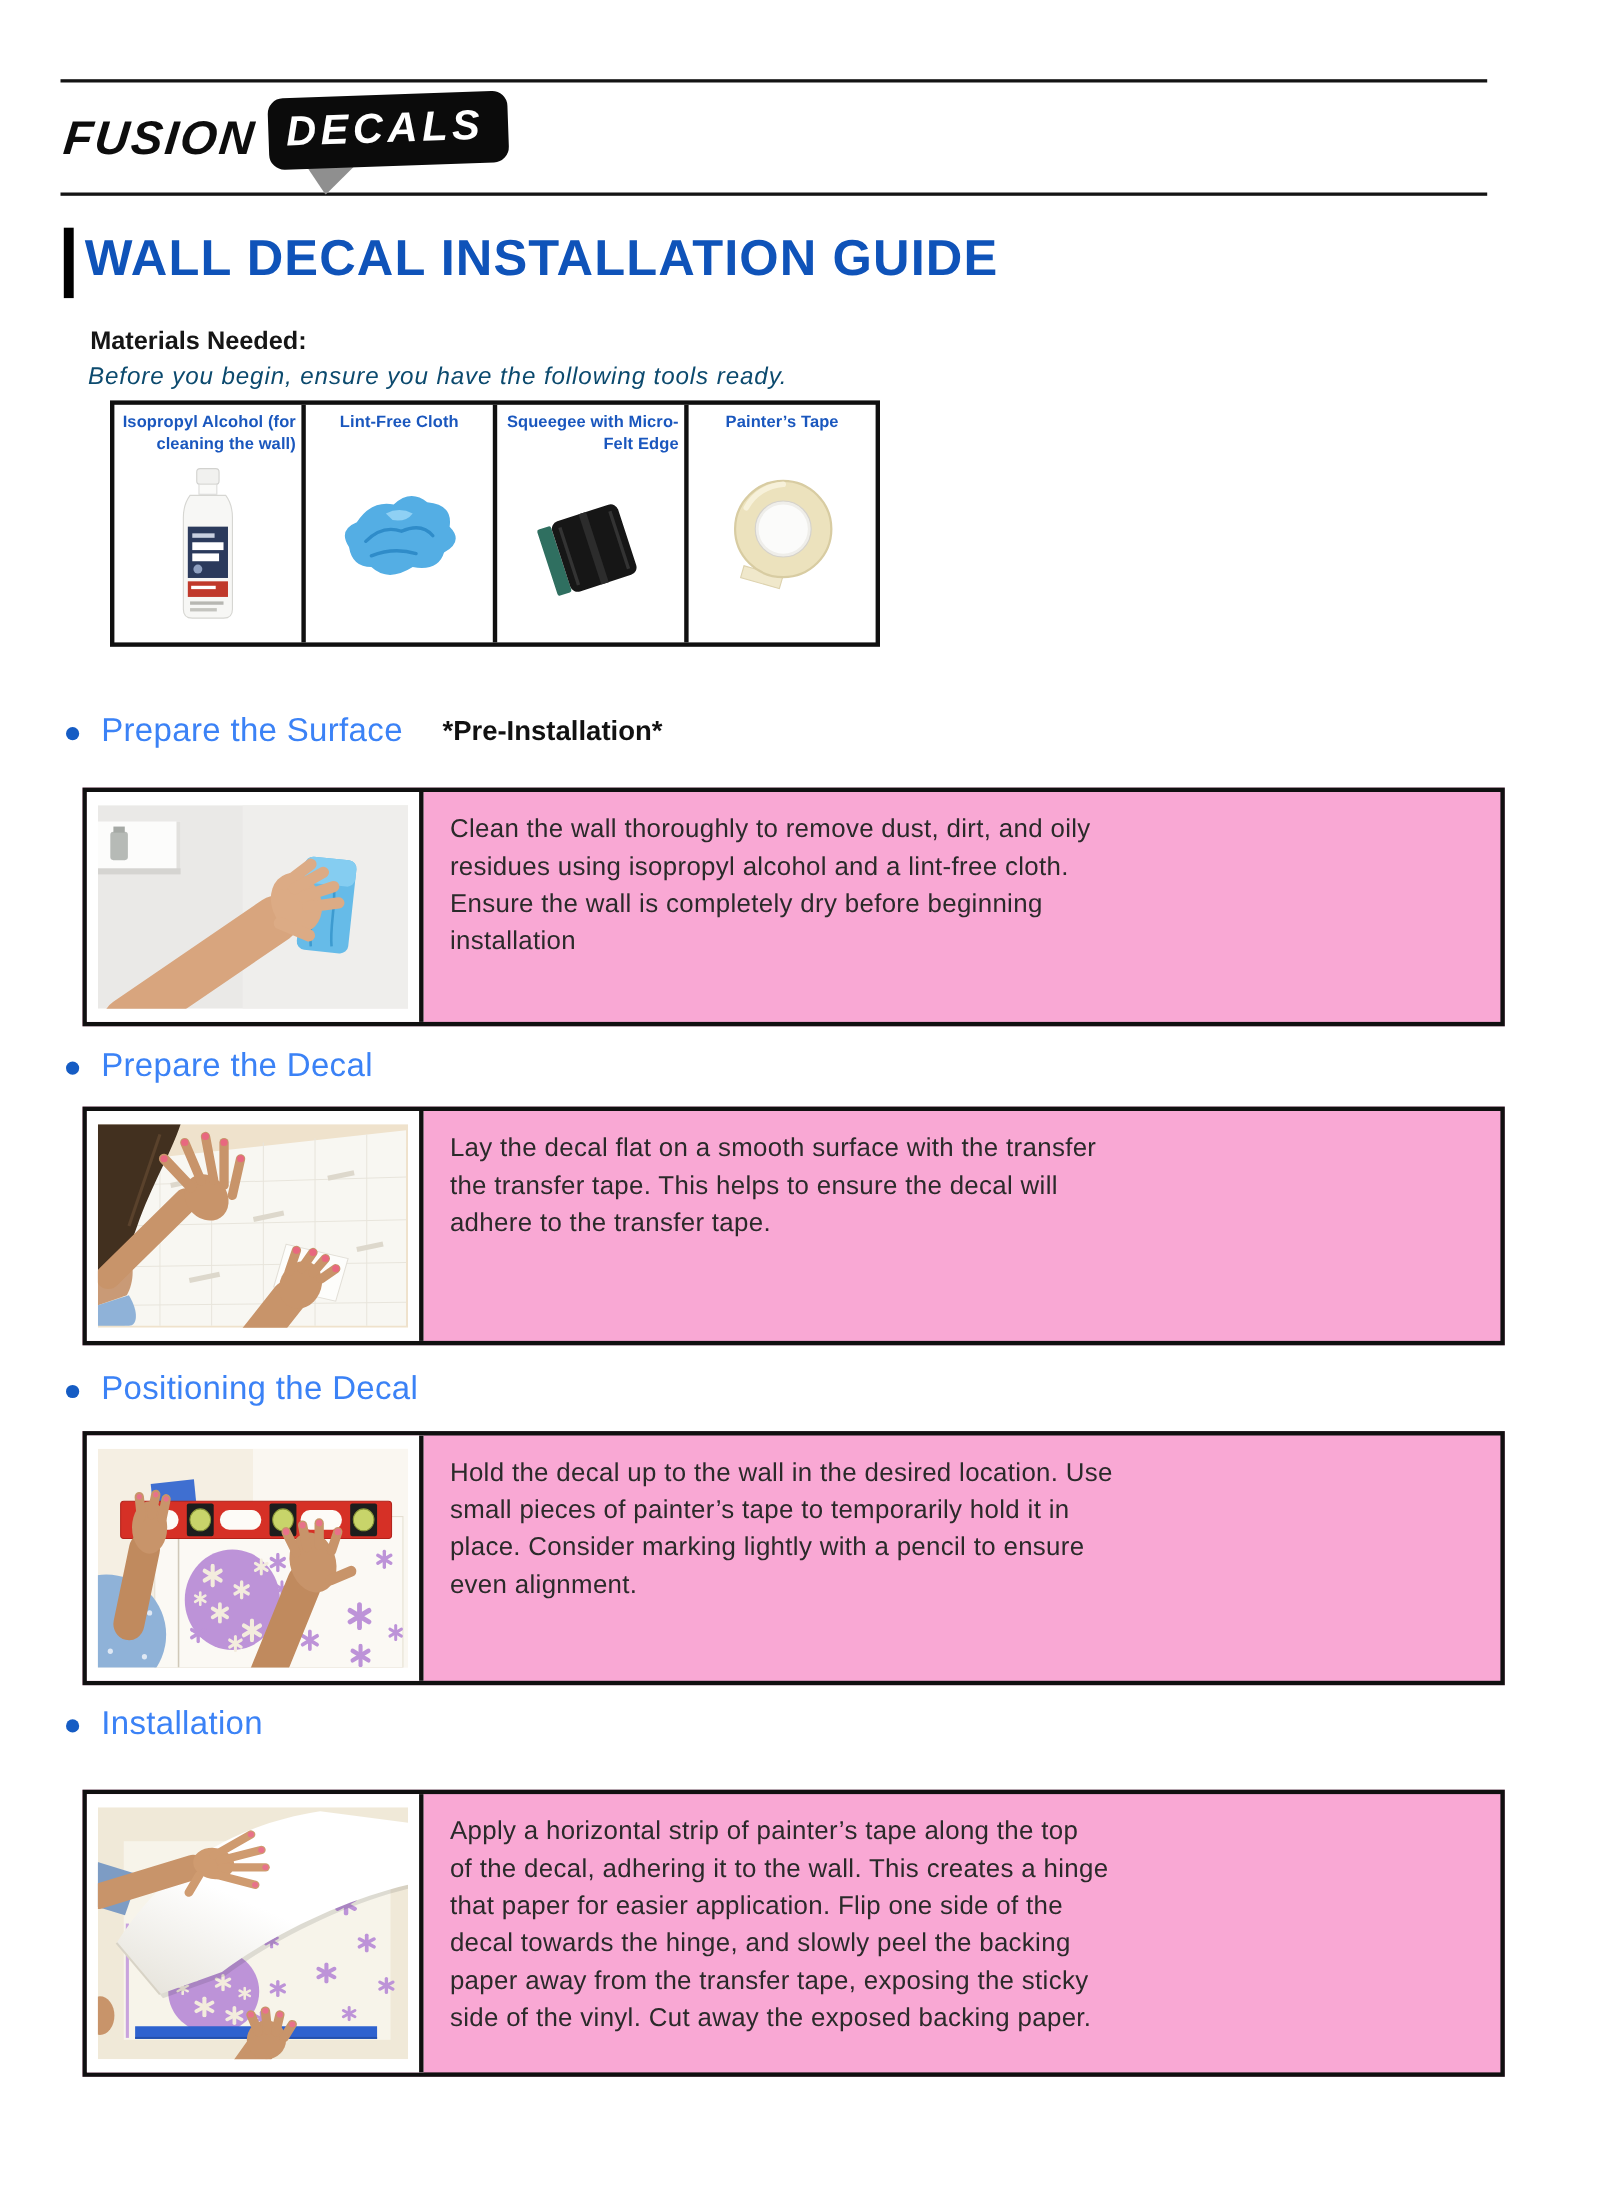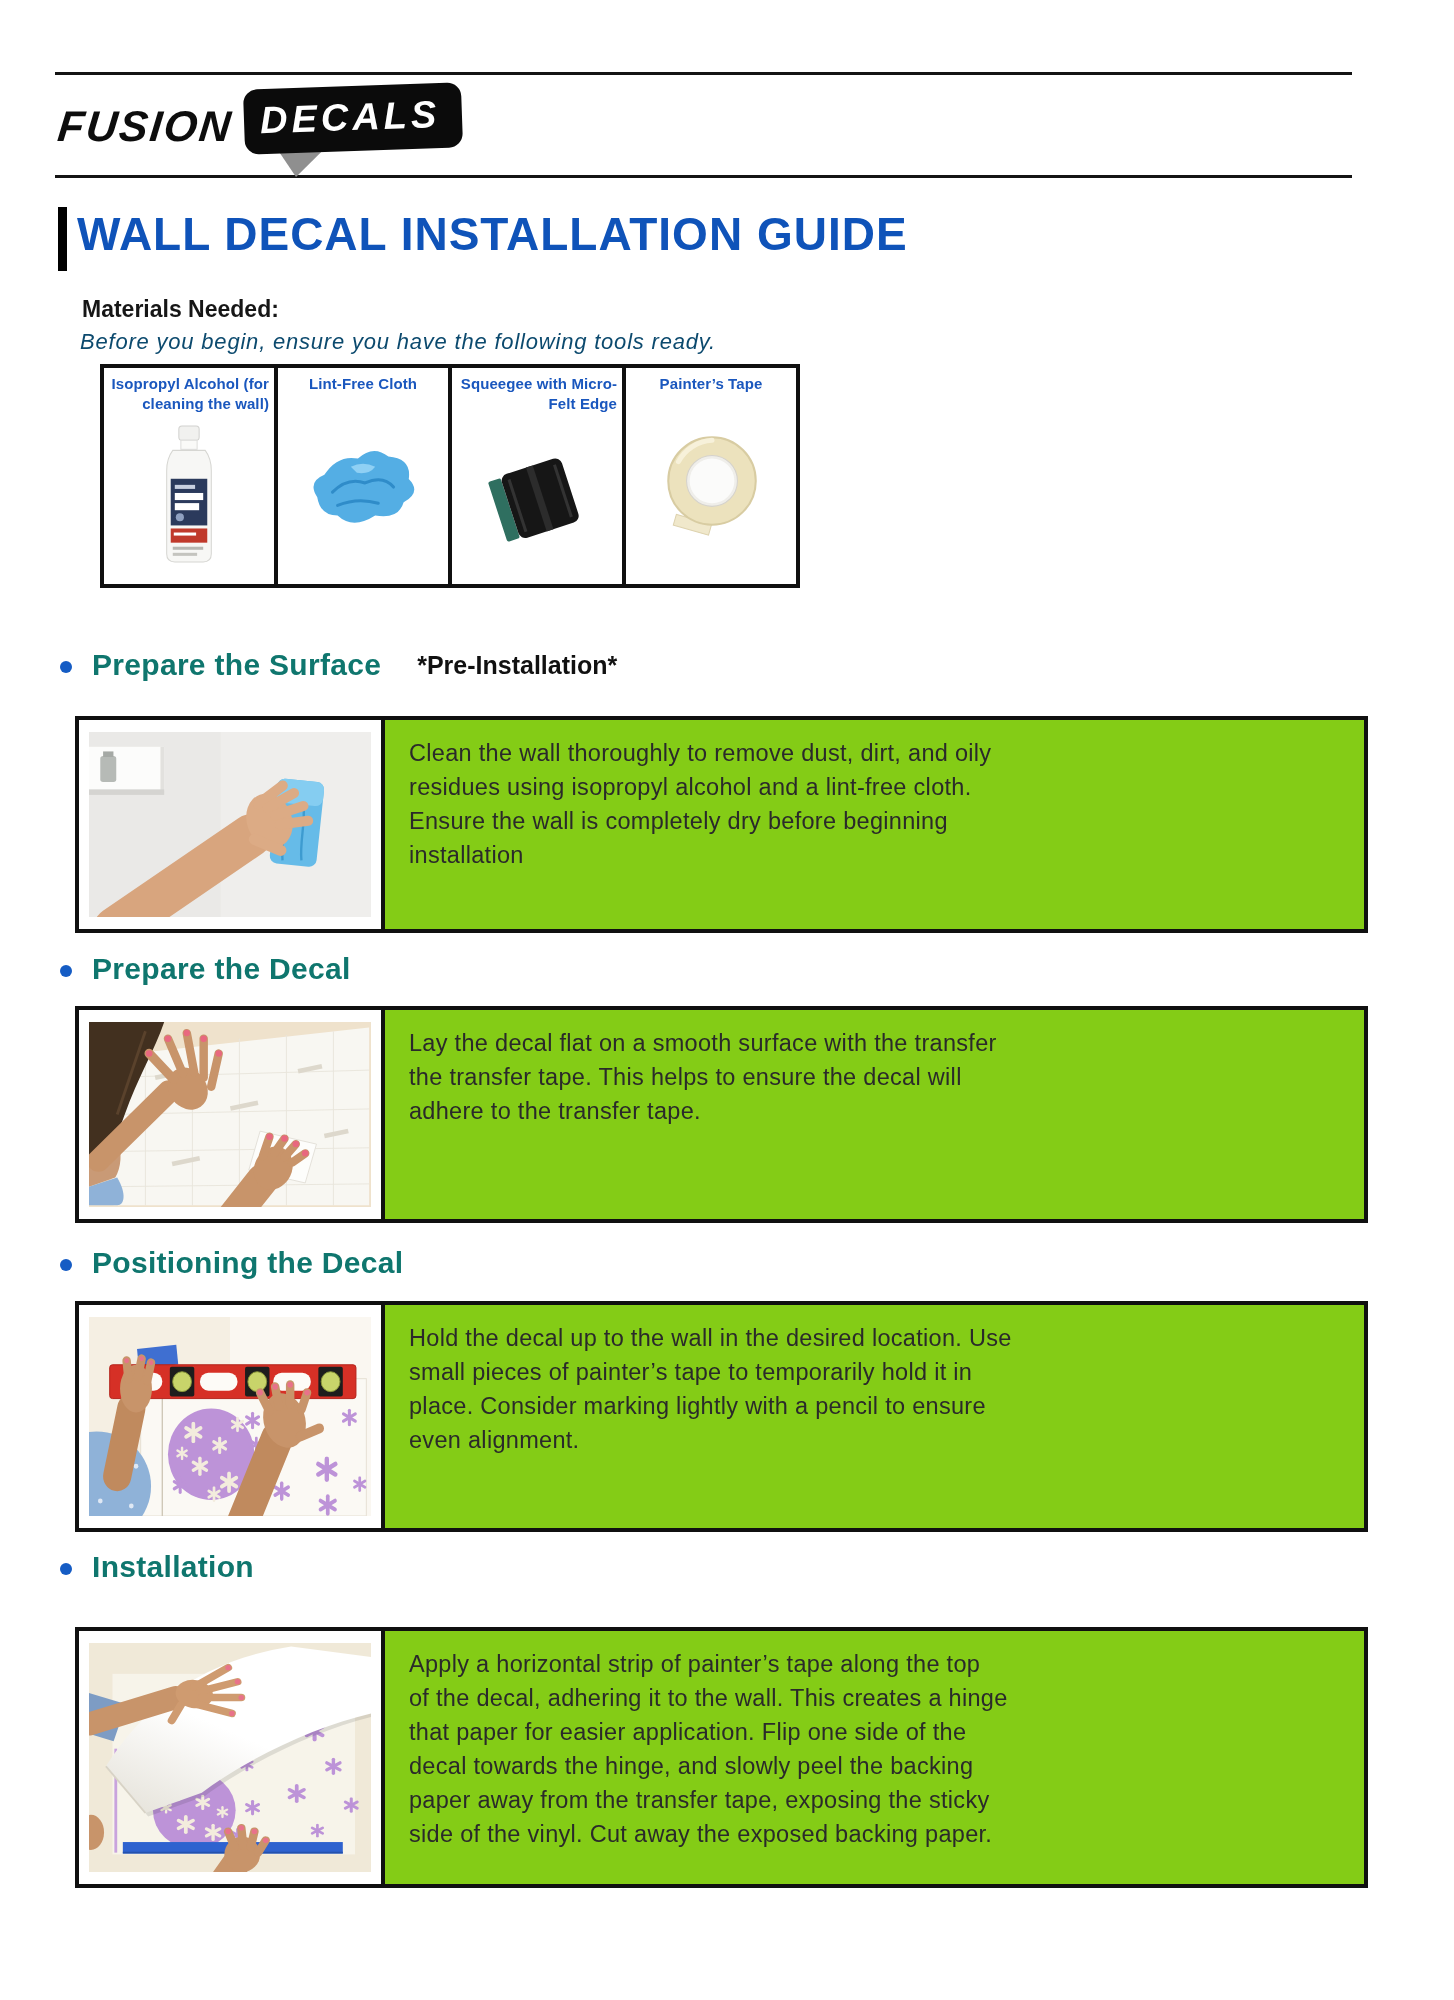--- a/index.html
+++ b/index.html
@@ -43,26 +43,26 @@
     display:flex; border:4px solid #101010; background:#fff;
   }
   .mat-cell { flex:1 1 0; border-right:4px solid #101010; display:flex; flex-direction:column; align-items:center; padding:6px 5px 8px; }
   .mat-cell:last-child { border-right:none; }
   .mat-label { color:#1a57be; font-weight:800; font-size:15px; line-height:1.3; text-align:right; letter-spacing:0.1px; }
   .mat-art { flex:1; width:100%; display:flex; align-items:center; justify-content:center; }
 
   
   .sec-head { position:absolute; left:60px; display:flex; align-items:center; }
   .sec-dot { width:12px; height:12px; border-radius:50%; background:#155cc4; margin-right:20px; margin-top:4px; flex:0 0 auto; }
-  .sec-title { font-size:30px; font-weight:700; color:#0f766e; letter-spacing:0.3px; white-space:nowrap; }
+  .sec-title { font-size:30px; font-weight:400; color:#3b82f6; letter-spacing:0.3px; white-space:nowrap; }
   .sec-note { font-size:25px; font-weight:800; color:#111; margin-left:36px; white-space:nowrap; }
   #head-1 { top:648px; } #head-2 { top:952px; } #head-3 { top:1246px; } #head-4 { top:1550px; }
 
   
-  .sec-box { position:absolute; left:75px; width:1293px; border:4px solid #101010; display:flex; background:#84cc16; }
+  .sec-box { position:absolute; left:75px; width:1293px; border:4px solid #101010; display:flex; background:#f9a8d4; }
   #box-1 { top:716px;  height:217px; }
   #box-2 { top:1006px; height:217px; }
   #box-3 { top:1301px; height:231px; }
   #box-4 { top:1627px; height:261px; }
   .box-photo-cell { width:306px; flex:0 0 306px; border-right:4px solid #101010; display:flex; align-items:center; justify-content:center; background:#fff; }
   .photo { width:282px; display:block; }
   #box-1 .photo, #box-2 .photo { height:185px; }
   #box-3 .photo { height:199px; }
   #box-4 .photo { height:229px; }
   .box-text { flex:1; padding:16px 20px 0 24px; font-size:23.5px; line-height:34px; color:#2a2a2a; letter-spacing:0.3px; }

